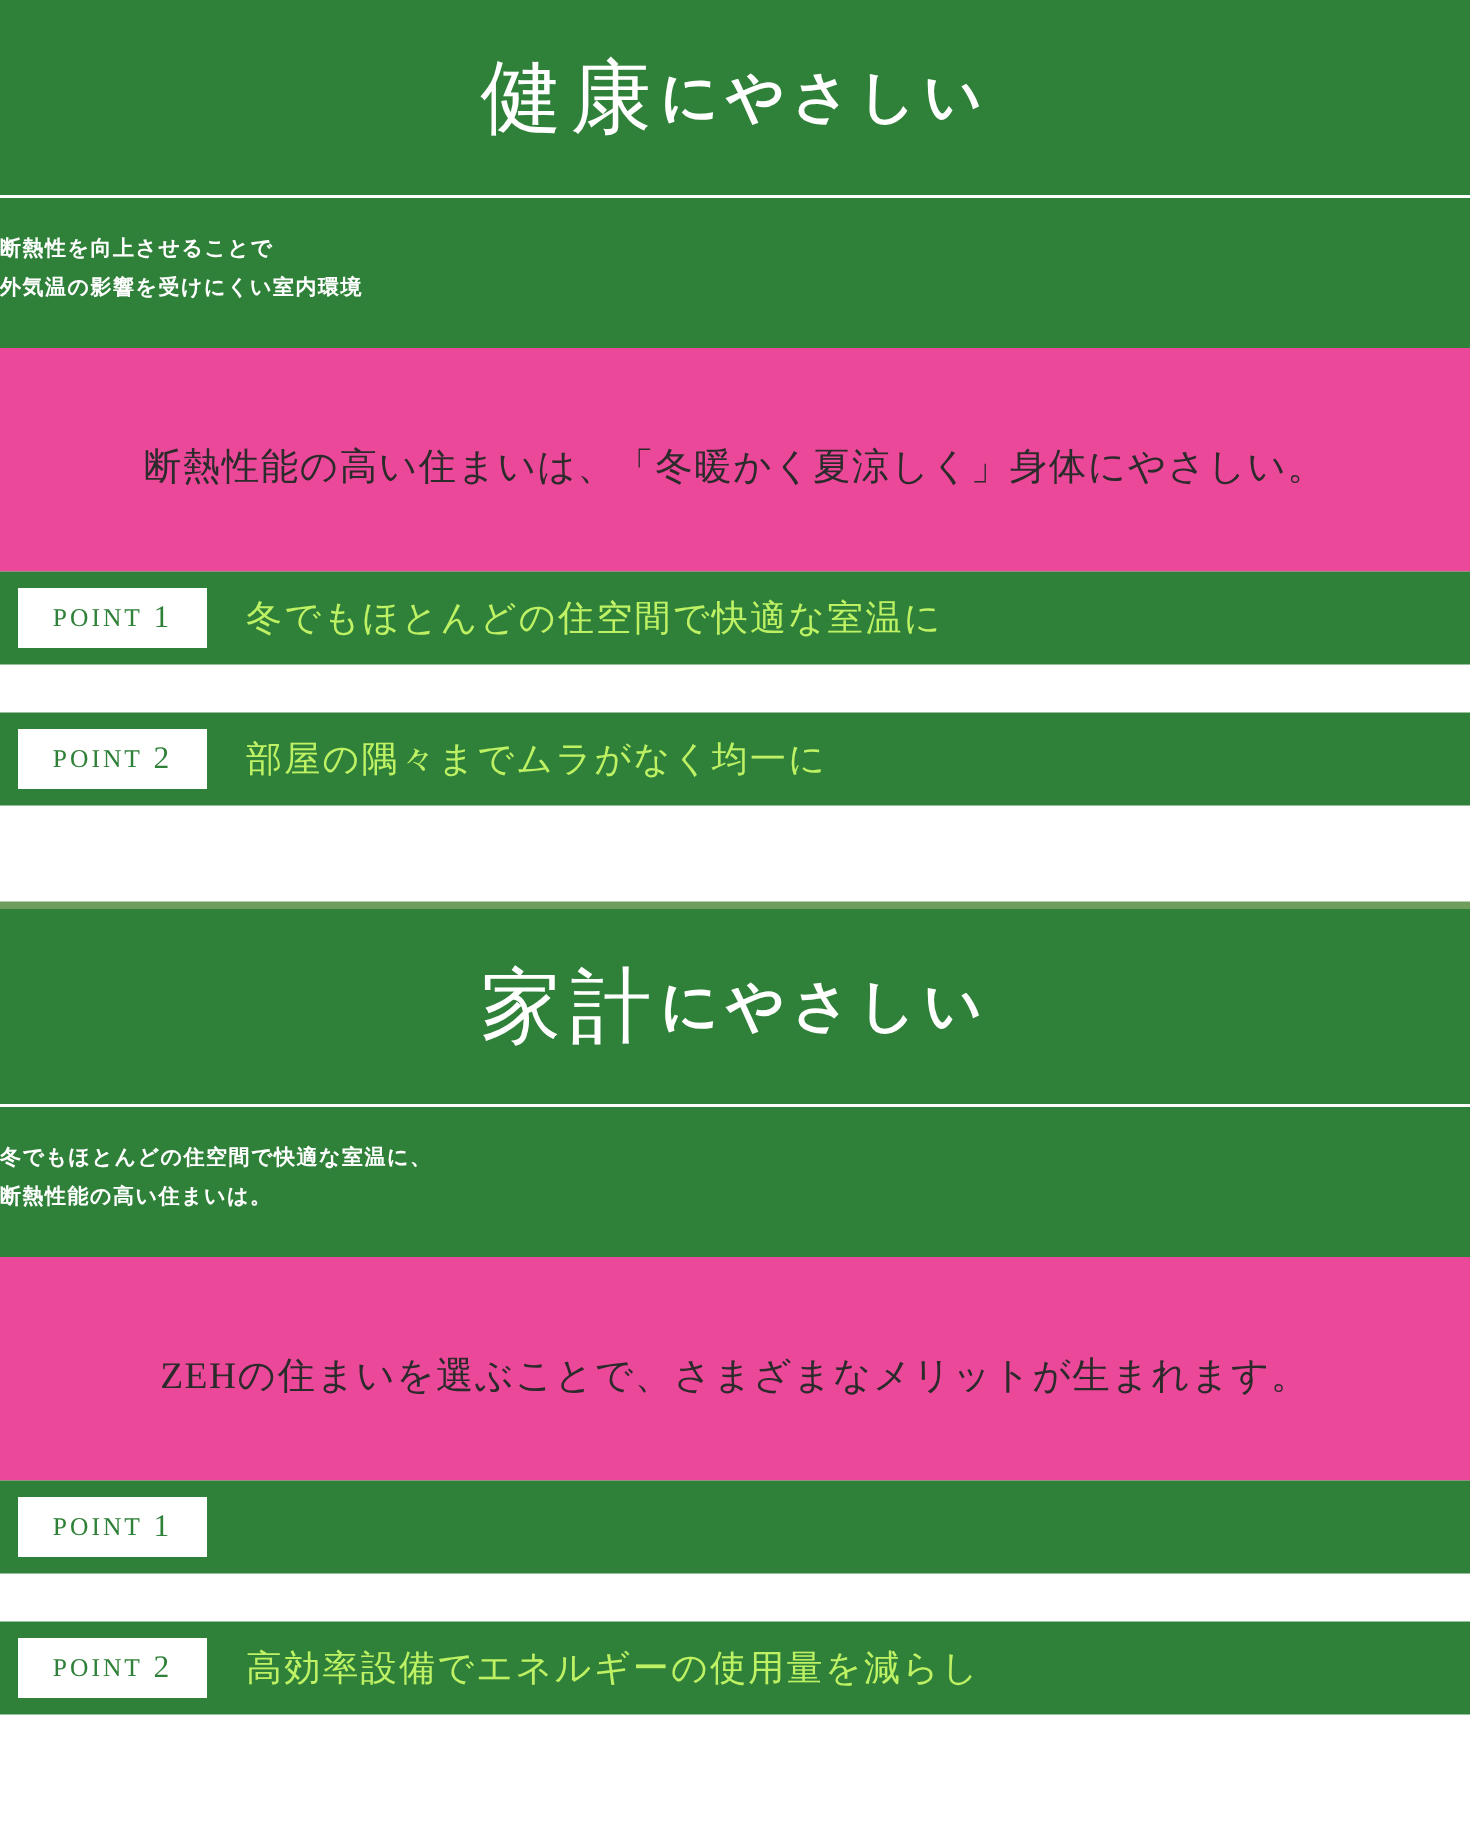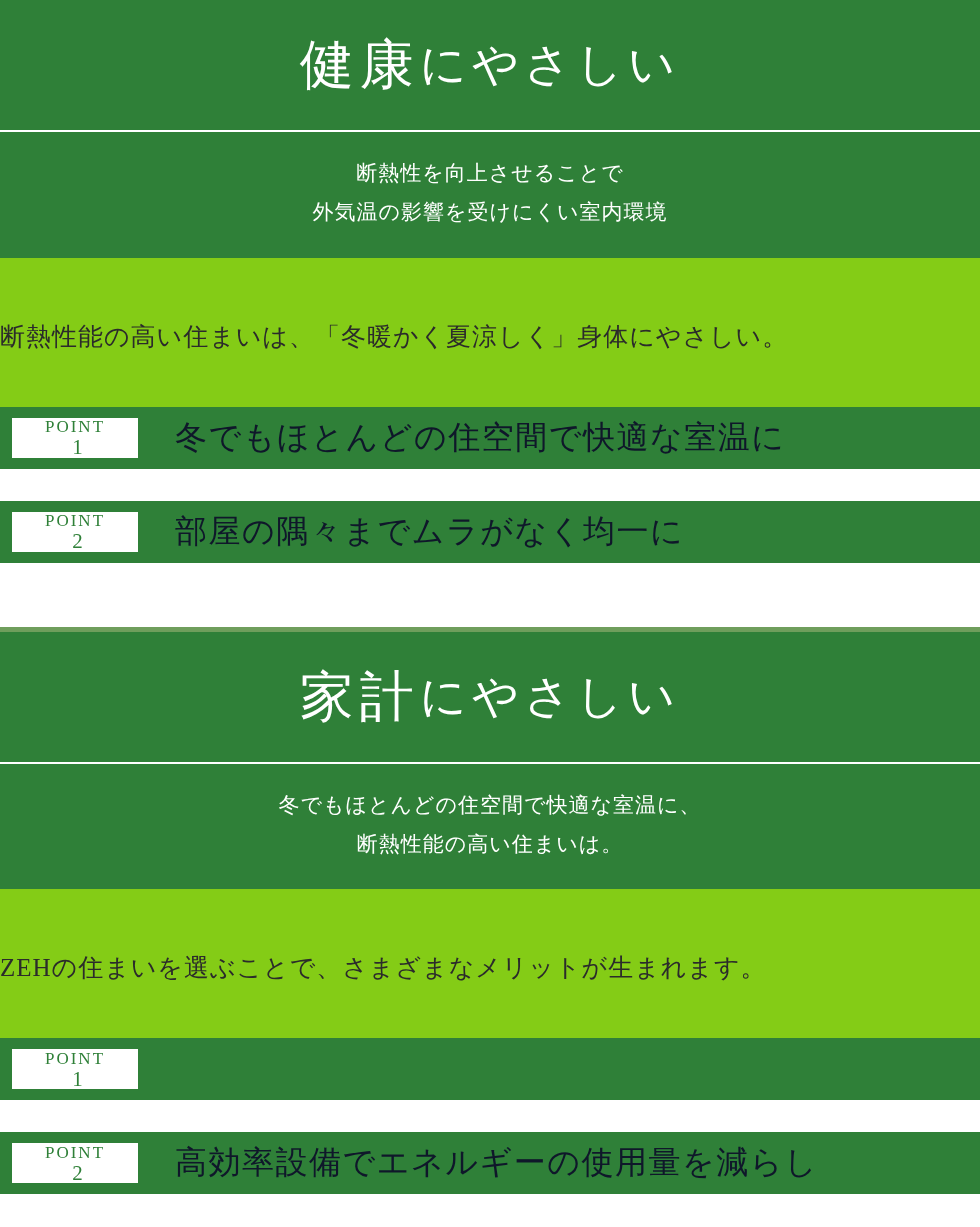--- a/index.html
+++ b/index.html
@@ -37,42 +37,44 @@
     justify-content: center;
     border-bottom: 2px solid #ffffff;
   }
   .band-title .title-main {
     font-size: 54px;
     letter-spacing: 6px;
     font-weight: 400;
     line-height: 1;
   }
   .band-title .title-sub {
-    font-size: 46px;
+    font-size: 38px;
     letter-spacing: 5px;
-    font-weight: 400;
+    font-weight: 700;
     line-height: 1;
   }
   .band-lead {
     padding: 22px 0 26px 0;
-    text-align: center;
+    text-align: left;
     line-height: 1.85;
-    font-size: 21px;
+    font-size: 14px;
     letter-spacing: 1px;
+    font-weight: bold;
   }
   .band-lead div {
     white-space: nowrap;
   }
 
   .intro {
+    text-align: center;
     font-size: 25px;
     letter-spacing: 1px;
     color: #2b2b2b;
     padding: 62px 0 54px 0;
-    background: #84cc16;
+    background: #ec4899;
   }
 
   
   .point-row {
     position: relative;
     background: #2f8038;
     height: 62px;
     display: flex;
     align-items: center;
     margin-bottom: 10px;
@@ -82,32 +84,31 @@
     color: #2f8038;
     height: 40px;
     min-width: 126px;
     margin-left: 12px;
     display: flex;
     align-items: center;
     justify-content: center;
     letter-spacing: 2px;
     font-size: 17px;
     box-sizing: border-box;
-    flex-direction: column;
   }
   .point-badge .num {
     font-size: 21px;
     margin-left: 7px;
     line-height: 1;
   }
   .point-text {
-    color: #0f172a;
-    font-size: 32px;
+    color: #bef264;
+    font-size: 24px;
     letter-spacing: 1.5px;
-    margin-left: 37px;
+    margin-left: 26px;
   }
   .row-gap {
     height: 22px;
     background: #ffffff;
   }
 
   .divider-space {
     height: 54px;
     background: #ffffff;
   }

